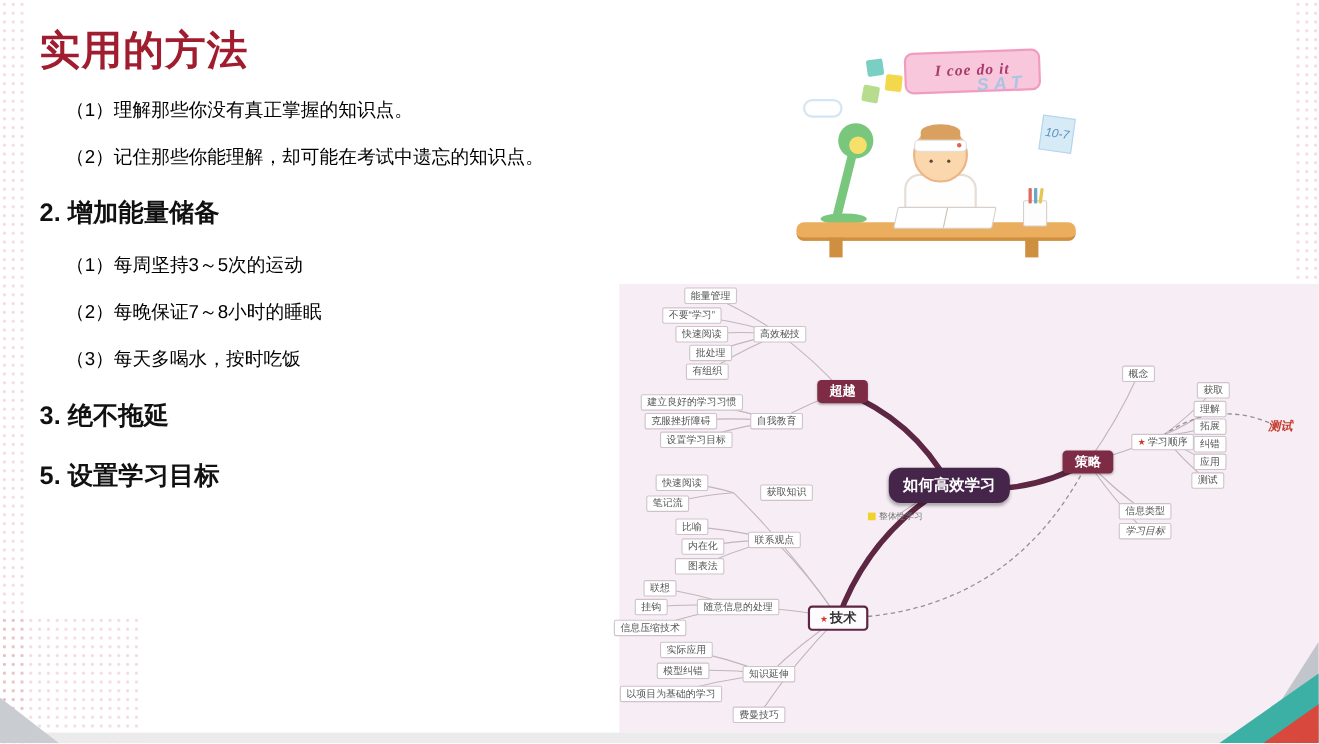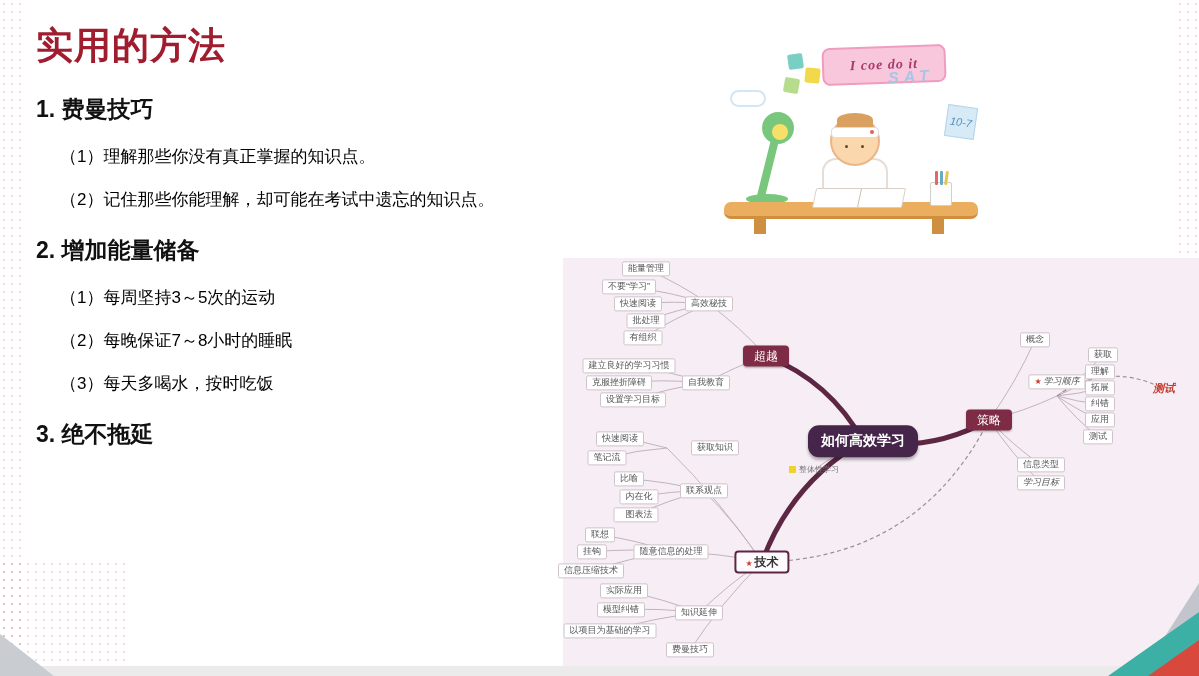--- a/index.html
+++ b/index.html
@@ -56,21 +56,21 @@
   .p1{left:4px;background:#e06a63;}.p2{left:9px;background:#6aa8c8;}.p3{left:14px;background:#e8c54f;transform:rotate(8deg);}
 
   
   .mindmap{position:absolute;left:563px;top:258px;width:636px;height:408px;background:#f7eef5;}
   .mindmap svg{position:absolute;left:0;top:0;}
   .edge-e{stroke:#c2b3bd;stroke-width:1;fill:none;}
   .edge-b{stroke:#5d2744;stroke-width:5;fill:none;stroke-linecap:round;}
   .edge-d{stroke:#9b8f97;stroke-width:1.2;fill:none;stroke-dasharray:4 3;}
   .mm-node{position:absolute;transform:translate(-50%,-50%);white-space:nowrap;font-size:9px;line-height:1.25;}
   .mm-small{background:#fff;border:1px solid #cfc2cb;color:#555;padding:1px 5px;border-radius:2px;}
-  .mm-major{background:#7e2b46;color:#fff;font-size:12px;font-weight:normal;padding:3px 11px;border-radius:4px;box-shadow:0 1px 2px rgba(0,0,0,.25);}
+  .mm-major{background:#7e2b46;color:#fff;font-size:12px;font-weight:bold;padding:3px 11px;border-radius:4px;box-shadow:0 1px 2px rgba(0,0,0,.25);}
   .mm-outline{background:#fdfbfd;border:2px solid #5d2744;color:#333;font-weight:bold;font-size:12px;padding:2px 9px;border-radius:4px;}
   .mm-center{background:#45254a;color:#fff;font-weight:bold;font-size:14px;padding:7px 13px;border-radius:6px;box-shadow:0 2px 3px rgba(0,0,0,.3);}
   .mm-tag{color:#777;font-size:8px;background:transparent;}
   .mm-red-label{color:#c43c2e;font-style:italic;font-weight:bold;font-size:11px;background:transparent;}
   .mm-star{color:#d03a2c;margin-right:2px;font-size:8px;}
   .mm-tagmark{display:inline-block;width:7px;height:7px;background:#f0d22c;margin-right:3px;vertical-align:middle;}
 
   
   .bottom-bar{position:absolute;left:0;top:666px;width:1199px;height:10px;background:#ebebeb;z-index:4;}
   .tri{position:absolute;z-index:5;}
@@ -83,28 +83,28 @@
 <body>
 
 <div class="slide">
 
   <div class="dots dots-left"></div>
   <div class="dots dots-right"></div>
   <div class="dots dots-bl"></div>
 
   <div class="content">
     <h1 class="title">实用的方法</h1>
-    <div class="item first">1. 费曼技巧</div>
     <div class="sub">（1）理解那些你没有真正掌握的知识点。</div>
     <div class="sub">（2）记住那些你能理解，却可能在考试中遗忘的知识点。</div>
     <div class="item">2. 增加能量储备</div>
     <div class="sub">（1）每周坚持3～5次的运动</div>
     <div class="sub">（2）每晚保证7～8小时的睡眠</div>
     <div class="sub">（3）每天多喝水，按时吃饭</div>
     <div class="item">3. 绝不拖延</div>
+    <div class="item">5. 设置学习目标</div>
   </div>
 
   <div class="illus">
     <div class="cloud"></div>
     <div class="wallnote wn1"></div>
     <div class="wallnote wn2"></div>
     <div class="wallnote wn3"></div>
     <div class="banner">
       <span>I coe do it</span>
     </div>
@@ -205,21 +205,21 @@
         <div class="mm-node mm-outline" style="left: 199px; top: 304px;"><span class="mm-star">★</span>技术</div>
         <div class="mm-node mm-small" style="left: 61px; top: 333px;">实际应用</div>
         <div class="mm-node mm-small" style="left: 58px; top: 352px;">模型纠错</div>
         <div class="mm-node mm-small" style="left: 47px; top: 373px;">以项目为基础的学习</div>
         <div class="mm-node mm-small" style="left: 136px; top: 355px;">知识延伸</div>
         <div class="mm-node mm-small" style="left: 127px; top: 392px;">费曼技巧</div>
         <div class="mm-node mm-center" style="left: 300px; top: 183px; border-radius: 11px;">如何高效学习</div>
         <div class="mm-node mm-tag" style="left: 251px; top: 212px;"><span class="mm-tagmark"></span>整体性学习</div>
         <div class="mm-node mm-major" style="left: 426px; top: 162px;">策略</div>
         <div class="mm-node mm-small" style="left: 472px; top: 82px;">概念</div>
-        <div class="mm-node mm-small" style="left: 494px; top: 124px; font-style: italic;"><span class="mm-star">★</span>学习顺序</div>
+        <div class="mm-node mm-small" style="left: 494px; top: 144px;"><span class="mm-star">★</span>学习顺序</div>
         <div class="mm-node mm-small" style="left: 540px; top: 97px;">获取</div>
         <div class="mm-node mm-small" style="left: 537px; top: 114px;">理解</div>
         <div class="mm-node mm-small" style="left: 537px; top: 130px;">拓展</div>
         <div class="mm-node mm-small" style="left: 537px; top: 146px;">纠错</div>
         <div class="mm-node mm-small" style="left: 537px; top: 162px;">应用</div>
         <div class="mm-node mm-small" style="left: 535px; top: 179px;">测试</div>
         <div class="mm-node mm-red-label" style="left: 601px; top: 131px;">测试</div>
         <div class="mm-node mm-small" style="left: 478px; top: 207px;">信息类型</div>
         <div class="mm-node mm-small" style="left: 478px; top: 225px; font-style: italic;">学习目标</div>
       </div>

